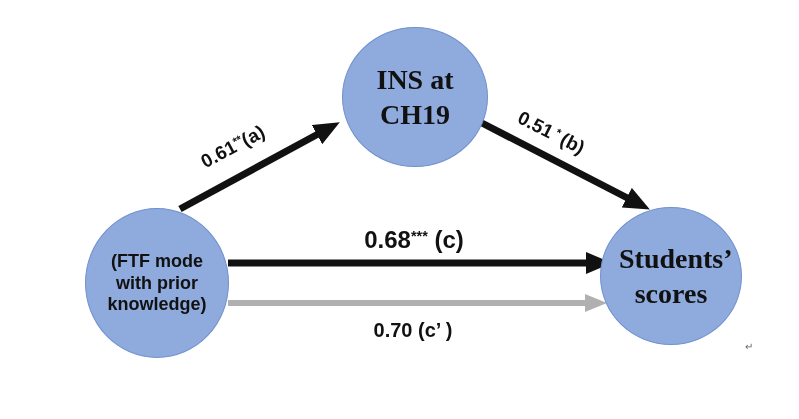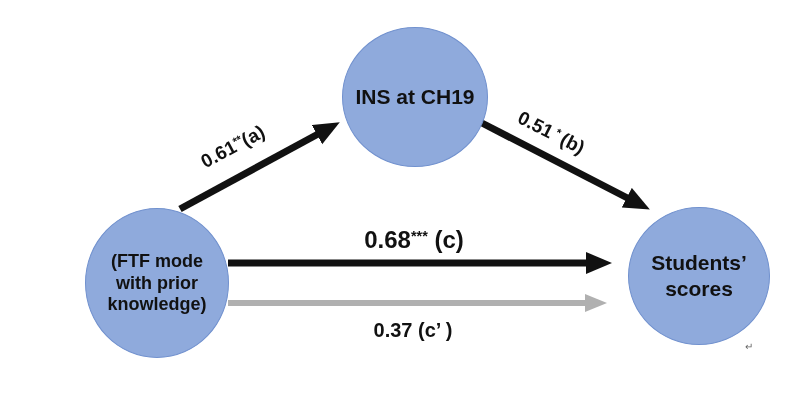--- a/index.html
+++ b/index.html
@@ -25,32 +25,33 @@
     flex-direction: column;
     align-items: center;
     justify-content: center;
     text-align: center;
     color: #111111;
     box-sizing: border-box;
     padding: 4px 8px;
   }
   .node-main {
     font-weight: bold;
-    font-size: 21px;
+    font-size: 28px;
     line-height: 1.25;
+    font-family: Liberation Serif, serif;
   }
   .node-sub {
     font-weight: bold;
     font-size: 18px;
     line-height: 1.2;
     margin-top: 1px;
   }
   #node-mediator  { left: 342px; top: 27px;  width: 146px; height: 140px; }
   #node-predictor { left: 85px;  top: 208px; width: 144px; height: 150px; }
-  #node-outcome   { left: 628px; top: 207px; width: 142px; height: 138px; }
+  #node-outcome   { left: 600px; top: 207px; width: 142px; height: 138px; }
   #node-predictor .node-main { max-width: 106px; }
   #node-outcome  .node-main  { max-width: 104px; }
 
   .path-label {
     position: absolute;
     font-weight: bold;
     color: #111111;
     white-space: nowrap;
   }
   #label-a {
@@ -113,17 +114,17 @@
     <div class="node-sub">(FTF mode with prior knowledge)</div>
   </div>
 
   <div class="node" id="node-outcome" style="background-color: rgb(143, 170, 220); border-color: rgb(113, 145, 206);">
     <div class="node-main">Students’ scores</div>
   </div>
 
   <div class="path-label" id="label-a"><span>0.61</span><span class="sup">**</span><span>(a)</span></div>
   <div class="path-label" id="label-b"><span>0.51</span><span class="sup"> * </span><span>(b)</span></div>
   <div class="path-label" id="label-c"><span>0.68</span><span class="sup">***</span><span> (c)</span></div>
-  <div class="path-label" id="label-c-prime"><span>0.37 (c’ )</span></div>
+  <div class="path-label" id="label-c-prime"><span>0.70 (c’ )</span></div>
 
   <div id="return-mark">↵</div>
 
 </div>
 
 </body></html>

